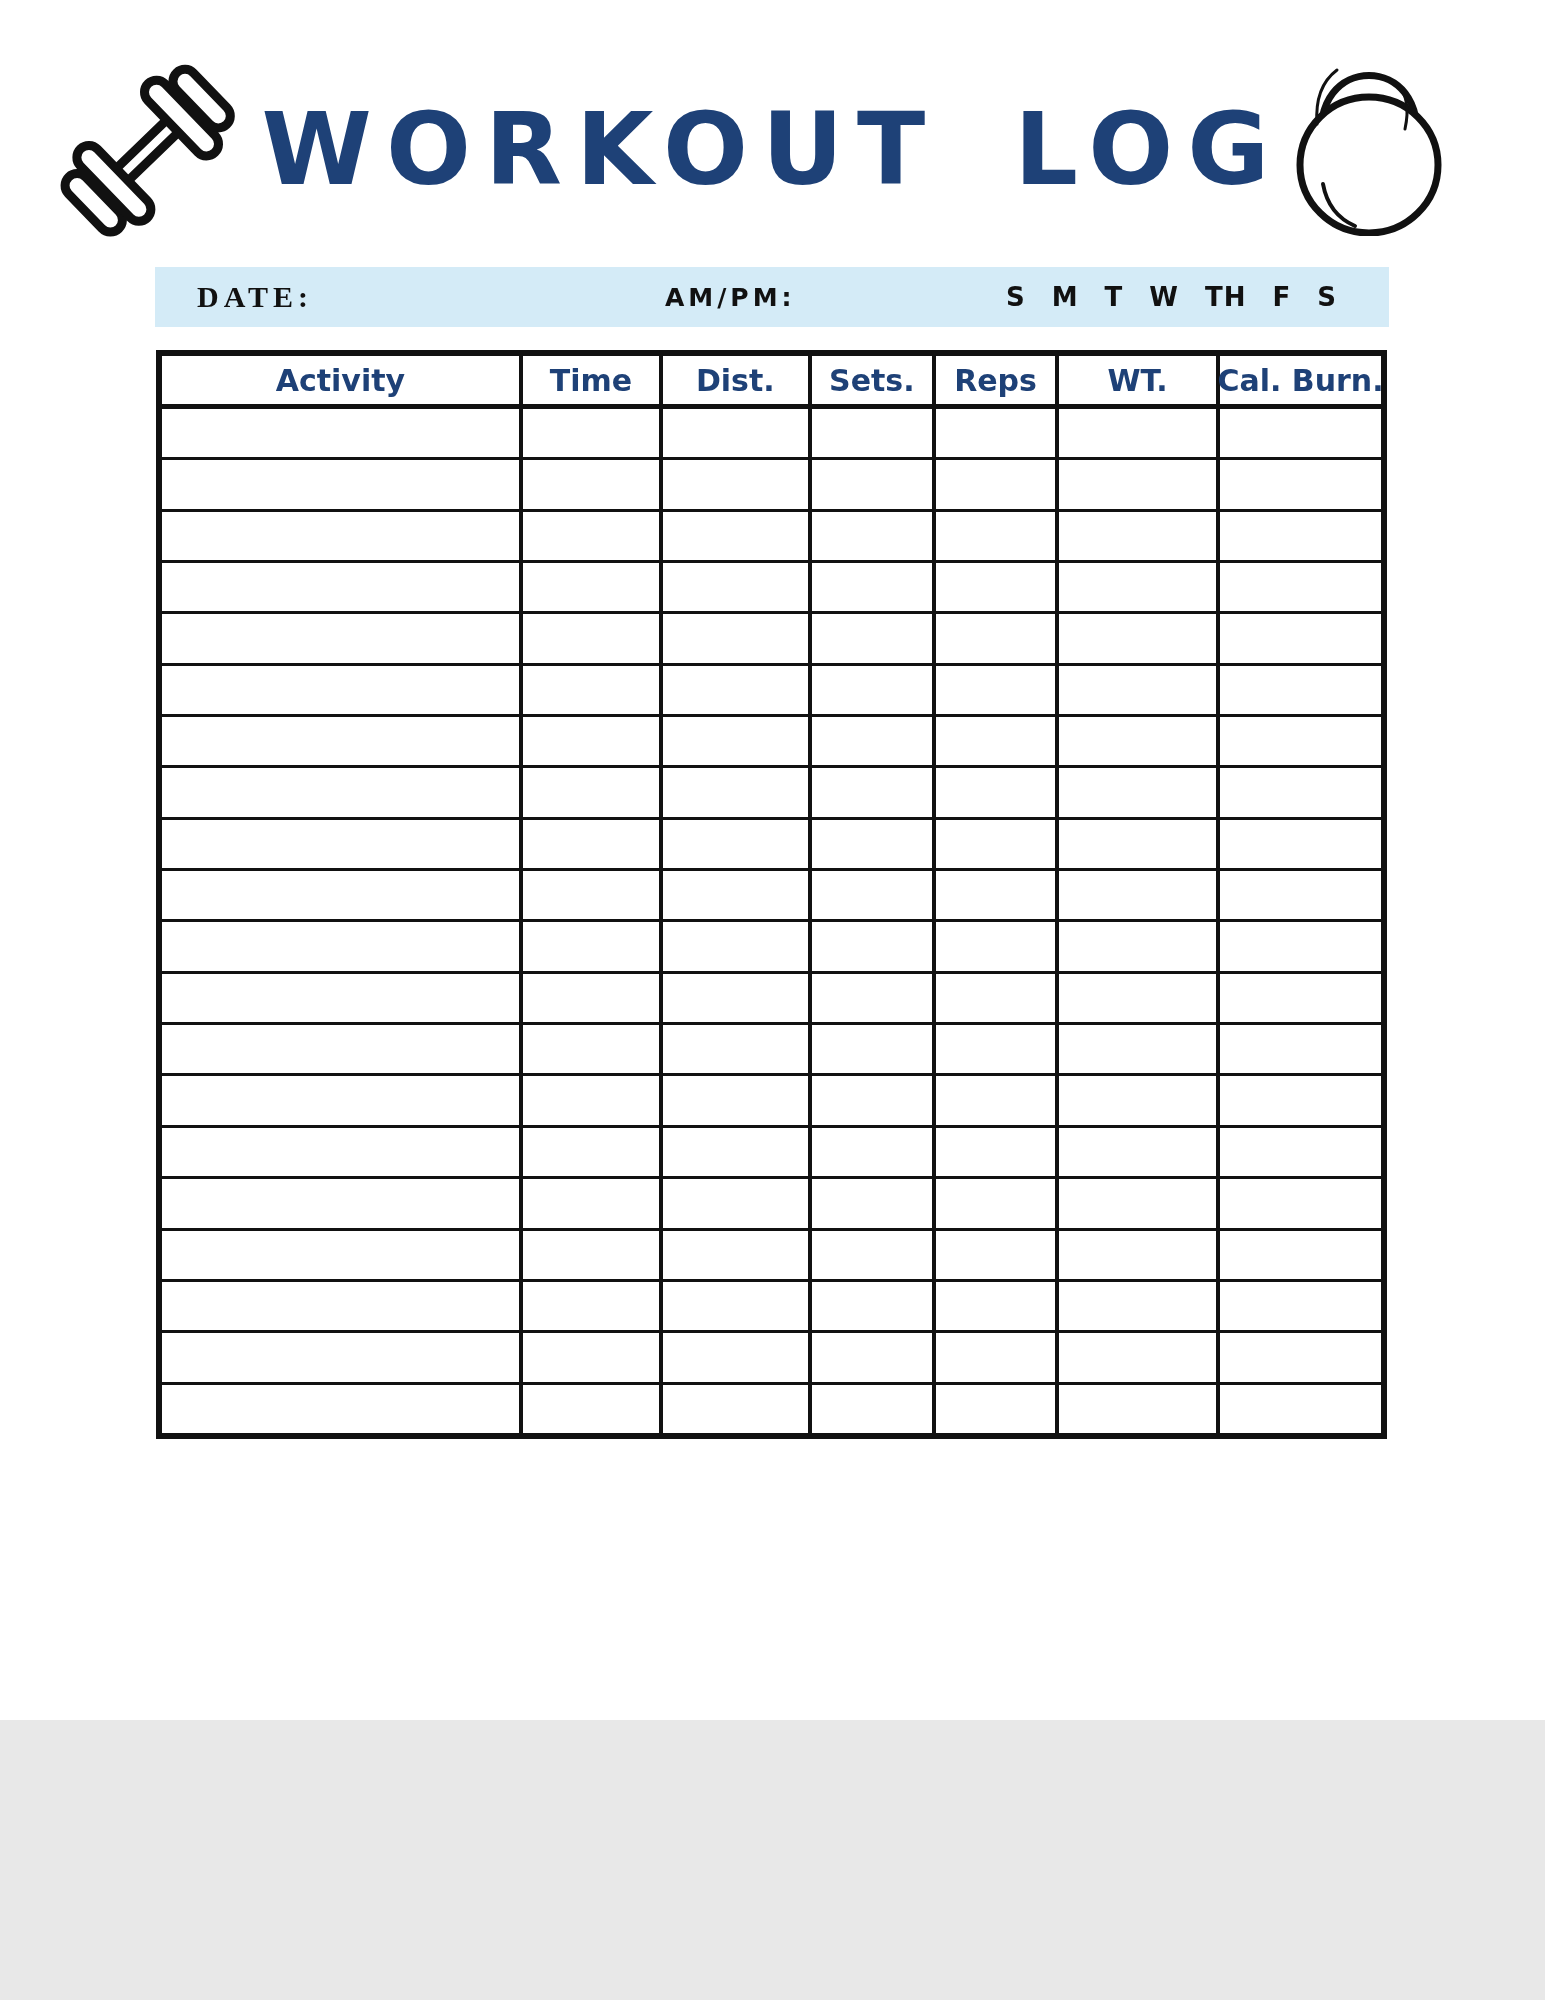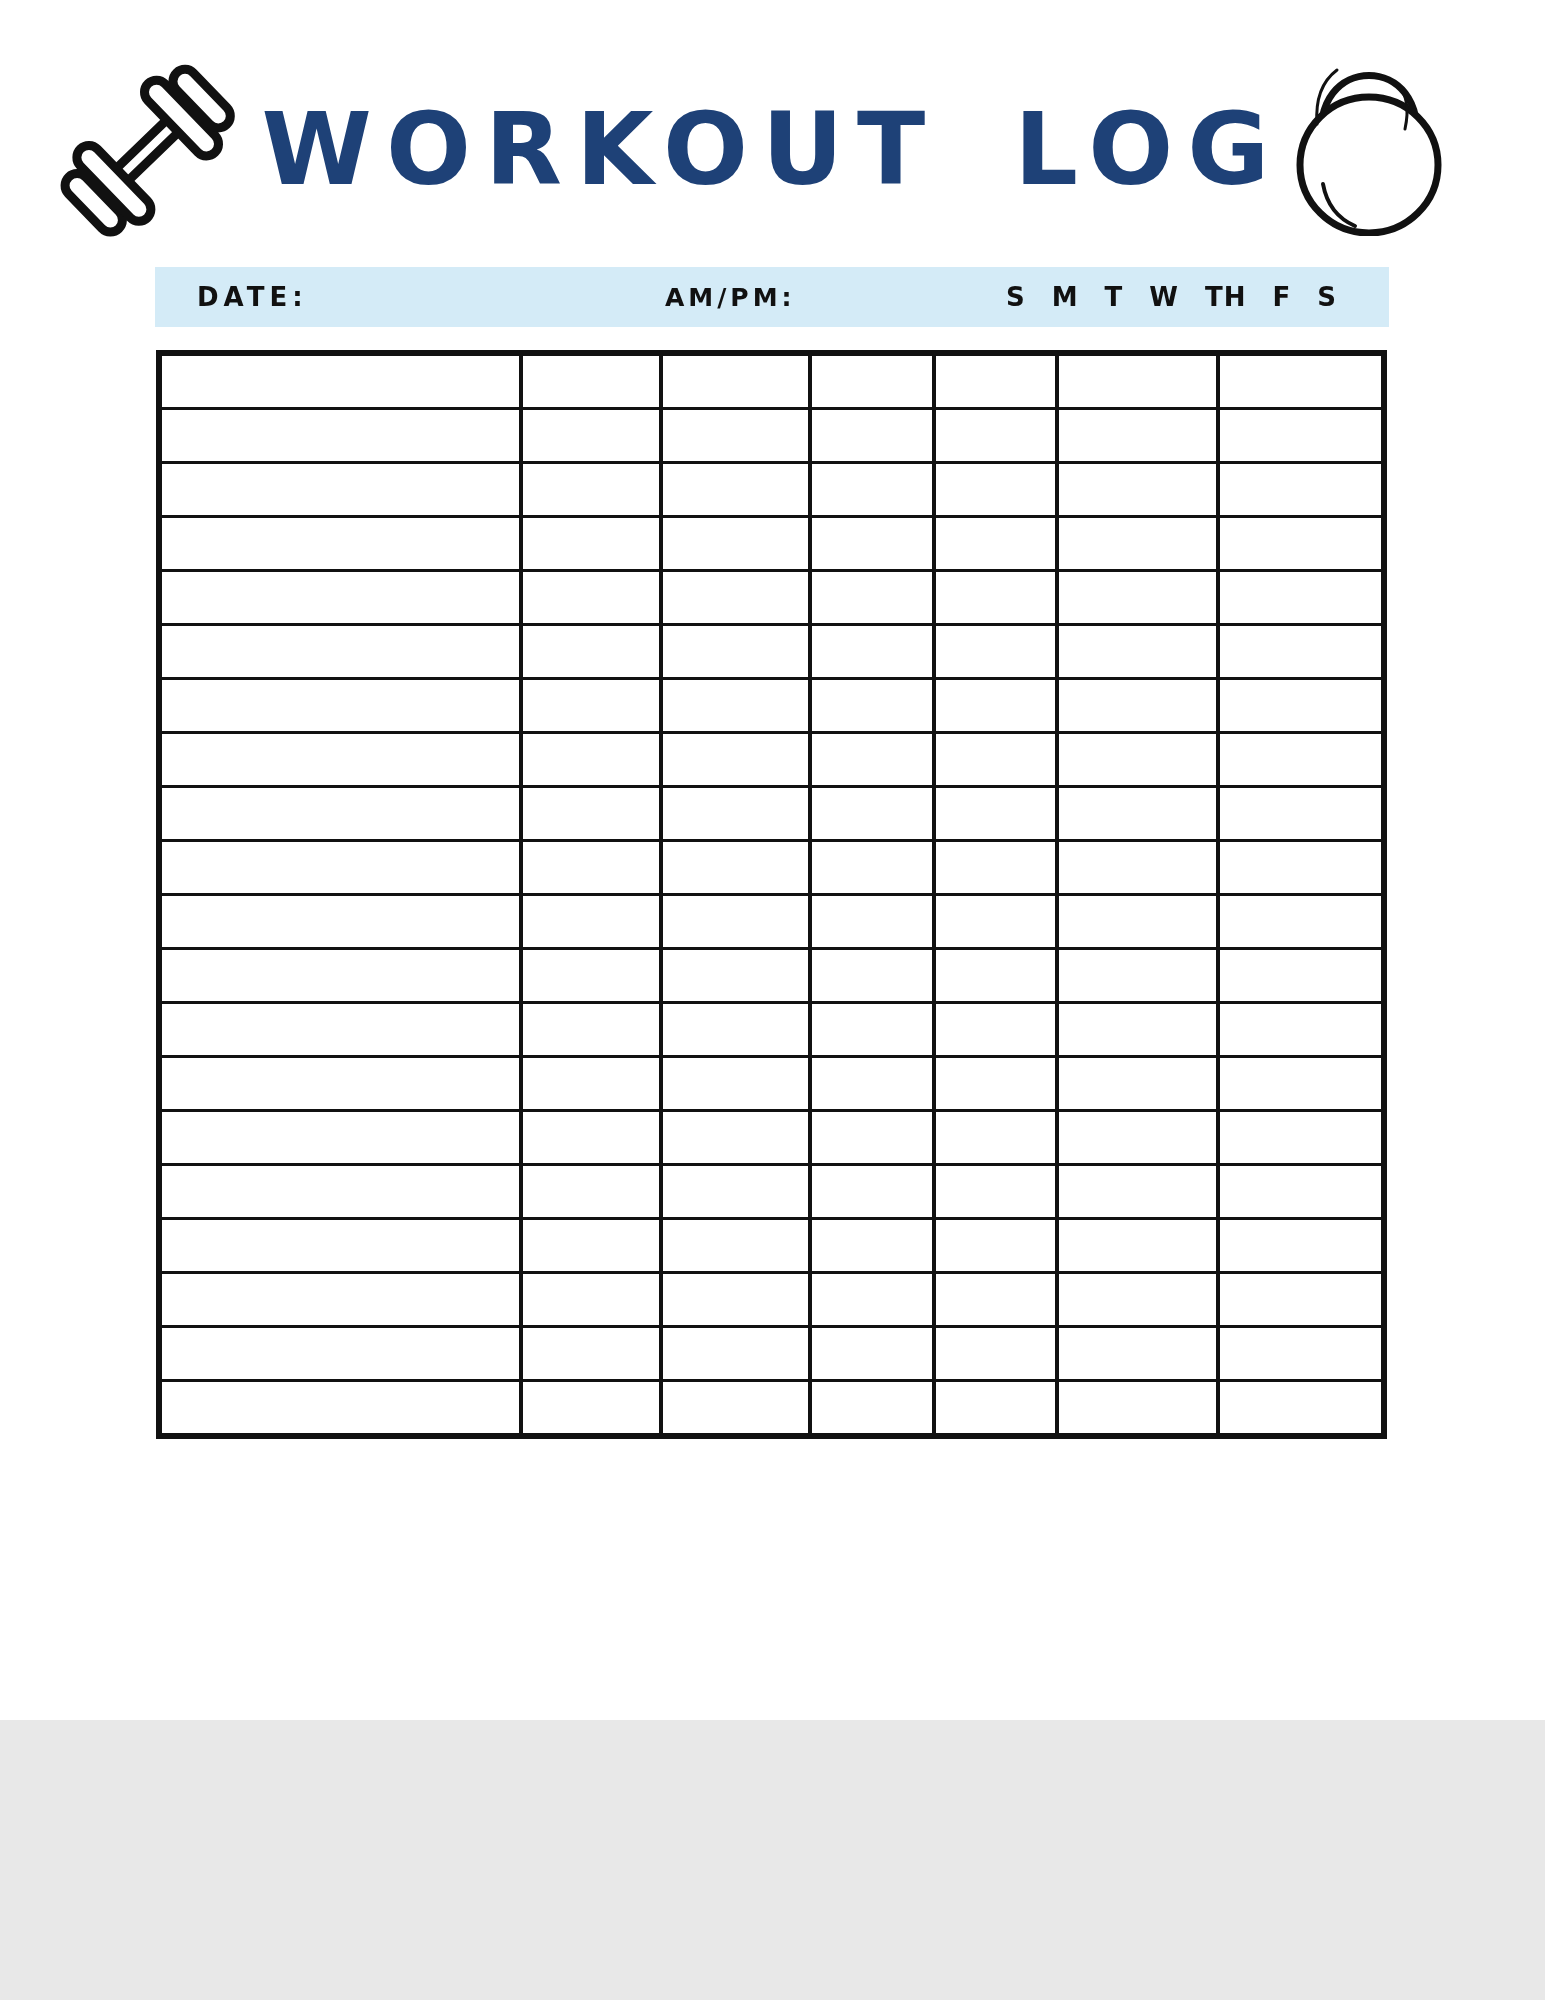--- a/index.html
+++ b/index.html
@@ -28,21 +28,21 @@
     white-space:nowrap;
   }
   
   .info-bar{
     position:absolute;left:155px;top:267px;width:1234px;height:60px;
     background:var(--lightblue);
     color:var(--ink);
   }
   .date-label{
     position:absolute;left:42px;top:50%;transform:translateY(-50%);
-    font-size:26px;font-weight:bold;letter-spacing:5px;
+    font-size:30px;font-weight:bold;letter-spacing:5px;font-family:Liberation Serif, serif;
   }
   .ampm-label{
     position:absolute;left:510px;top:50%;transform:translateY(-50%);
     font-size:25px;font-weight:bold;letter-spacing:4px;
   }
   .day-labels{
     position:absolute;right:52px;top:50%;transform:translateY(-50%);
     display:flex;gap:26px;align-items:center;
   }
   .day{font-size:26px;font-weight:bold;letter-spacing:1px;}
@@ -125,20 +125,29 @@
         <span class="day">M</span>
         <span class="day">T</span>
         <span class="day">W</span>
         <span class="day">TH</span>
         <span class="day">F</span>
         <span class="day">S</span>
       </div>
   </div>
 
   <div class="log-table">
+    <div class="header-row">
+        <div class="hcell" style="width: 29.6%;">Activity</div>
+        <div class="hcell" style="width: 11.5%;">Time</div>
+        <div class="hcell" style="width: 12.2%;">Dist.</div>
+        <div class="hcell" style="width: 10.2%;">Sets.</div>
+        <div class="hcell" style="width: 10.1%;">Reps</div>
+        <div class="hcell" style="width: 13.2%;">WT.</div>
+        <div class="hcell" style="width: 13.2%;">Cal. Burn.</div>
+      </div>
     <div class="table-body">
         <div class="trow">
           <div class="tcell" style="width: 29.6%;"></div>
           <div class="tcell" style="width: 11.5%;"></div>
           <div class="tcell" style="width: 12.2%;"></div>
           <div class="tcell" style="width: 10.2%;"></div>
           <div class="tcell" style="width: 10.1%;"></div>
           <div class="tcell" style="width: 13.2%;"></div>
           <div class="tcell" style="width: 13.2%;"></div>
         </div>

